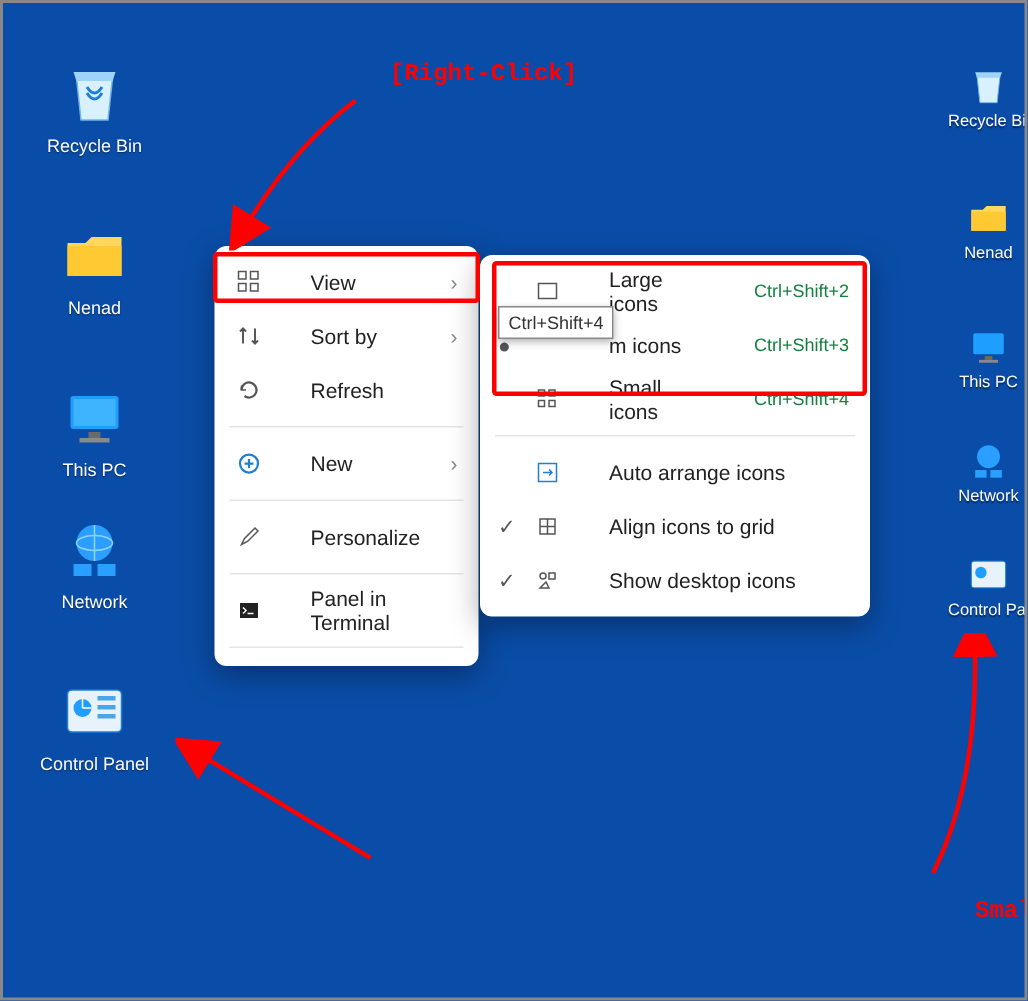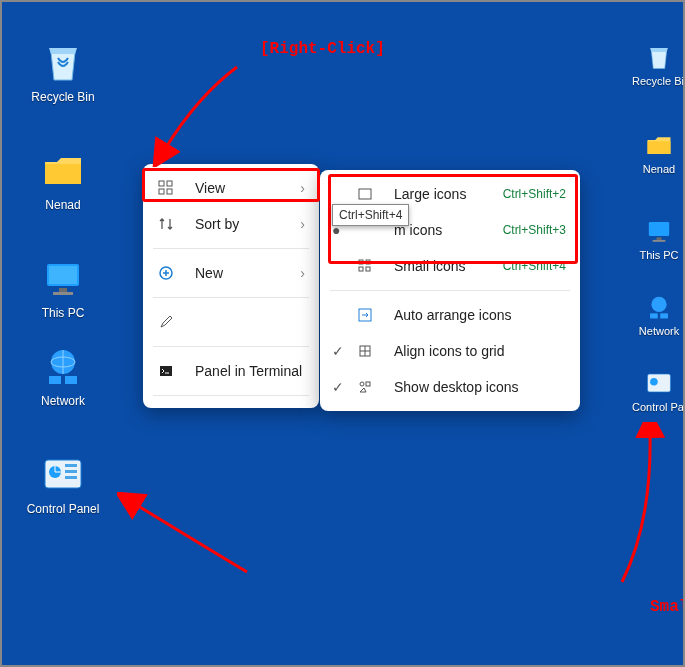--- a/index.html
+++ b/index.html
@@ -42,21 +42,21 @@
     border-radius: 8px;
     box-shadow: 0 6px 20px rgba(0,0,0,.35);
     padding: 6px 0;
     font-size: 14px;
   }
   .menu .item {
     display: flex;
     align-items: center;
     height: 36px;
     padding: 0 14px 0 14px;
-    gap: 20px;
+    gap: 32px;
     position: relative;
   }
   .menu .item .micon {
     width: 18px; height: 18px; display:flex; align-items:center; justify-content:center;
     color:#555;
   }
   .menu .item .label { flex: 1; }
   .menu .item .chev { color:#888; }
   .menu .sep { height:1px; background:#e5e5e5; margin:6px 10px; }
   .menu1 { left: 141px; top: 162px; width: 176px; }
@@ -208,38 +208,48 @@
   </div>
   <div class="item">
     <span class="micon">
       <svg width="16" height="16" viewBox="0 0 16 16">
           <path d="M4 3 L4 13 M2 5 L4 3 L6 5 M12 13 L12 3 M10 11 L12 13 L14 11" stroke="#555" fill="none" stroke-width="1.3"></path>
         </svg>
     </span>
     <span class="label">Sort by</span>
     <span class="chev">›</span>
   </div>
+  <div class="item">
+    <span class="micon">
+      <svg width="16" height="16" viewBox="0 0 16 16">
+          <path d="M3 8 A5 5 0 1 1 5 12" stroke="#555" fill="none" stroke-width="1.5"></path>
+          <path d="M3 5 L3 8 L6 8" stroke="#555" fill="none"></path>
+        </svg>
+    </span>
+    <span class="label">Refresh</span>
+  </div>
   <div class="sep"></div>
   <div class="item">
     <span class="micon">
       <svg width="16" height="16" viewBox="0 0 16 16">
           <circle cx="8" cy="8" r="6" fill="none" stroke="#1e7fd4" stroke-width="1.5"></circle>
           <path d="M8 5 L8 11 M5 8 L11 8" stroke="#1e7fd4" stroke-width="1.5"></path>
         </svg>
     </span>
     <span class="label">New</span>
     <span class="chev">›</span>
   </div>
   <div class="sep"></div>
   <div class="item">
     <span class="micon">
       <svg width="16" height="16" viewBox="0 0 16 16">
           <path d="M3 13 L5 9 L12 2 L14 4 L7 11 Z" fill="none" stroke="#555"></path>
         </svg>
     </span>
+    <span class="label">Personalize</span>
   </div>
   <div class="sep"></div>
   <div class="item">
     <span class="micon">
       <svg width="16" height="16" viewBox="0 0 16 16">
           <rect x="2" y="3" width="12" height="10" fill="#222"></rect>
           <path d="M4 6 L6 8 L4 10 M7 10 L11 10" stroke="#fff" stroke-width="1"></path>
         </svg>
     </span>
     <span class="label">Panel in Terminal</span>

